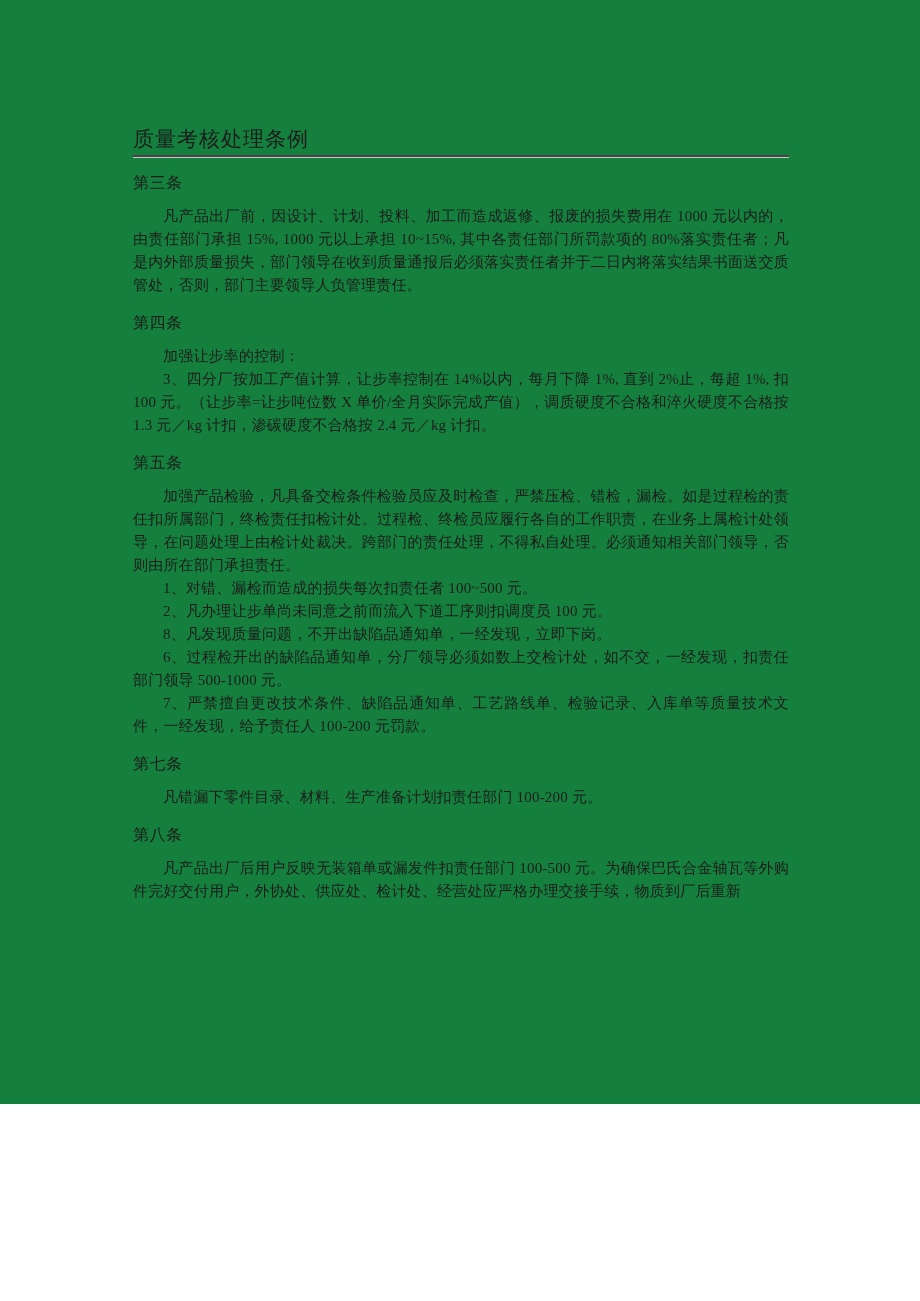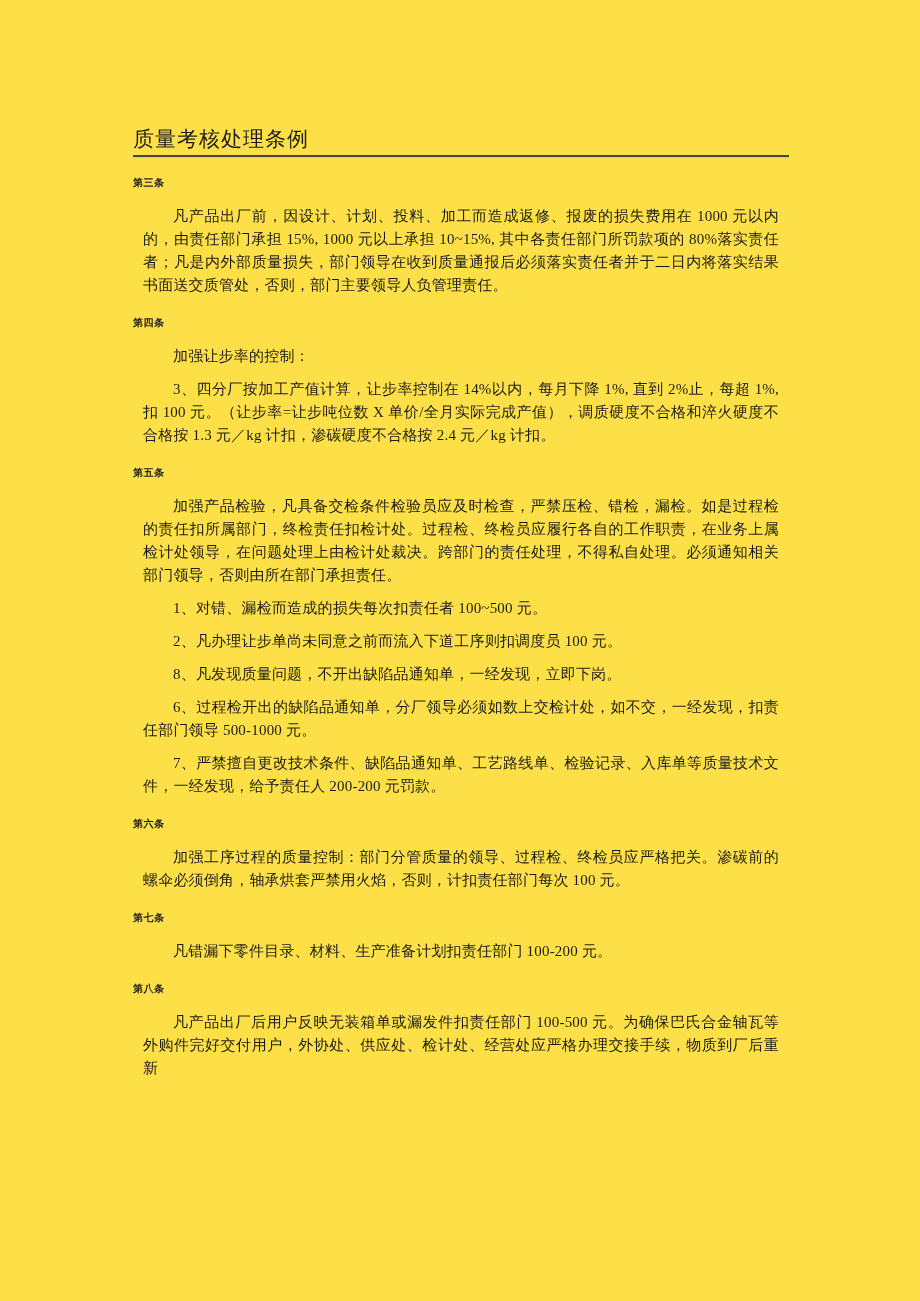--- a/index.html
+++ b/index.html
@@ -9,46 +9,46 @@
   }
   body {
     width: 920px;
     height: 1301px;
     font-family: "Liberation Serif", "DejaVu Serif", serif;
     color: #1c1c1c;
   }
   .page {
     box-sizing: border-box;
     width: 920px;
-    height: 1301px;
+    height: 1104px;
     padding: 126px 131px 30px 133px;
     overflow: hidden;
-    background: #fde047;
+    background: #15803d;
   }
   .doc-title {
     font-size: 21px;
     font-weight: 400;
     line-height: 27px;
     margin: 0;
     padding-bottom: 2px;
     border-bottom: 2px solid #454545;
     box-shadow: 0 1px 0 0 #c9c9c9;
     letter-spacing: 1px;
   }
   .art-heading {
-    font-size: 10px;
-    font-weight: 700;
+    font-size: 16px;
+    font-weight: 400;
     line-height: 24px;
     margin: 14px 0 10px 0;
     letter-spacing: 0.5px;
   }
   .body-par {
     font-size: 15px;
     line-height: 23px;
-    margin: 10px;
+    margin: 0;
     text-indent: 2em;
     text-align: justify;
     letter-spacing: 0.2px;
   }
 </style>
 </head>
 <body>
 
 <div class="page">
 
@@ -65,27 +65,23 @@
     <p class="body-par">3、四分厂按加工产值计算，让步率控制在 14%以内，每月下降 1%, 直到 2%止，每超 1%, 扣 100 元。（让步率=让步吨位数 X 单价/全月实际完成产值），调质硬度不合格和淬火硬度不合格按 1.3 元／kg 计扣，渗碳硬度不合格按 2.4 元／kg 计扣。</p>
   </section>
 
   <section>
     <h2 class="art-heading">第五条</h2>
     <p class="body-par">加强产品检验，凡具备交检条件检验员应及时检查，严禁压检、错检，漏检。如是过程检的责任扣所属部门，终检责任扣检计处。过程检、终检员应履行各自的工作职责，在业务上属检计处领导，在问题处理上由检计处裁决。跨部门的责任处理，不得私自处理。必须通知相关部门领导，否则由所在部门承担责任。</p>
     <p class="body-par">1、对错、漏检而造成的损失每次扣责任者 100~500 元。</p>
     <p class="body-par">2、凡办理让步单尚未同意之前而流入下道工序则扣调度员 100 元。</p>
     <p class="body-par">8、凡发现质量问题，不开出缺陷品通知单，一经发现，立即下岗。</p>
     <p class="body-par">6、过程检开出的缺陷品通知单，分厂领导必须如数上交检计处，如不交，一经发现，扣责任部门领导 500-1000 元。</p>
-    <p class="body-par">7、严禁擅自更改技术条件、缺陷品通知单、工艺路线单、检验记录、入库单等质量技术文件，一经发现，给予责任人 200-200 元罚款。</p>
+    <p class="body-par">7、严禁擅自更改技术条件、缺陷品通知单、工艺路线单、检验记录、入库单等质量技术文件，一经发现，给予责任人 100-200 元罚款。</p>
   </section>
 
-  <section>
-    <h2 class="art-heading">第六条</h2>
-    <p class="body-par">加强工序过程的质量控制：部门分管质量的领导、过程检、终检员应严格把关。渗碳前的螺伞必须倒角，轴承烘套严禁用火焰，否则，计扣责任部门每次 100 元。</p>
-  </section>
 
   <section>
     <h2 class="art-heading">第七条</h2>
     <p class="body-par">凡错漏下零件目录、材料、生产准备计划扣责任部门 100-200 元。</p>
   </section>
 
   <section>
     <h2 class="art-heading">第八条</h2>
     <p class="body-par">凡产品出厂后用户反映无装箱单或漏发件扣责任部门 100-500 元。为确保巴氏合金轴瓦等外购件完好交付用户，外协处、供应处、检计处、经营处应严格办理交接手续，物质到厂后重新</p>
   </section>

